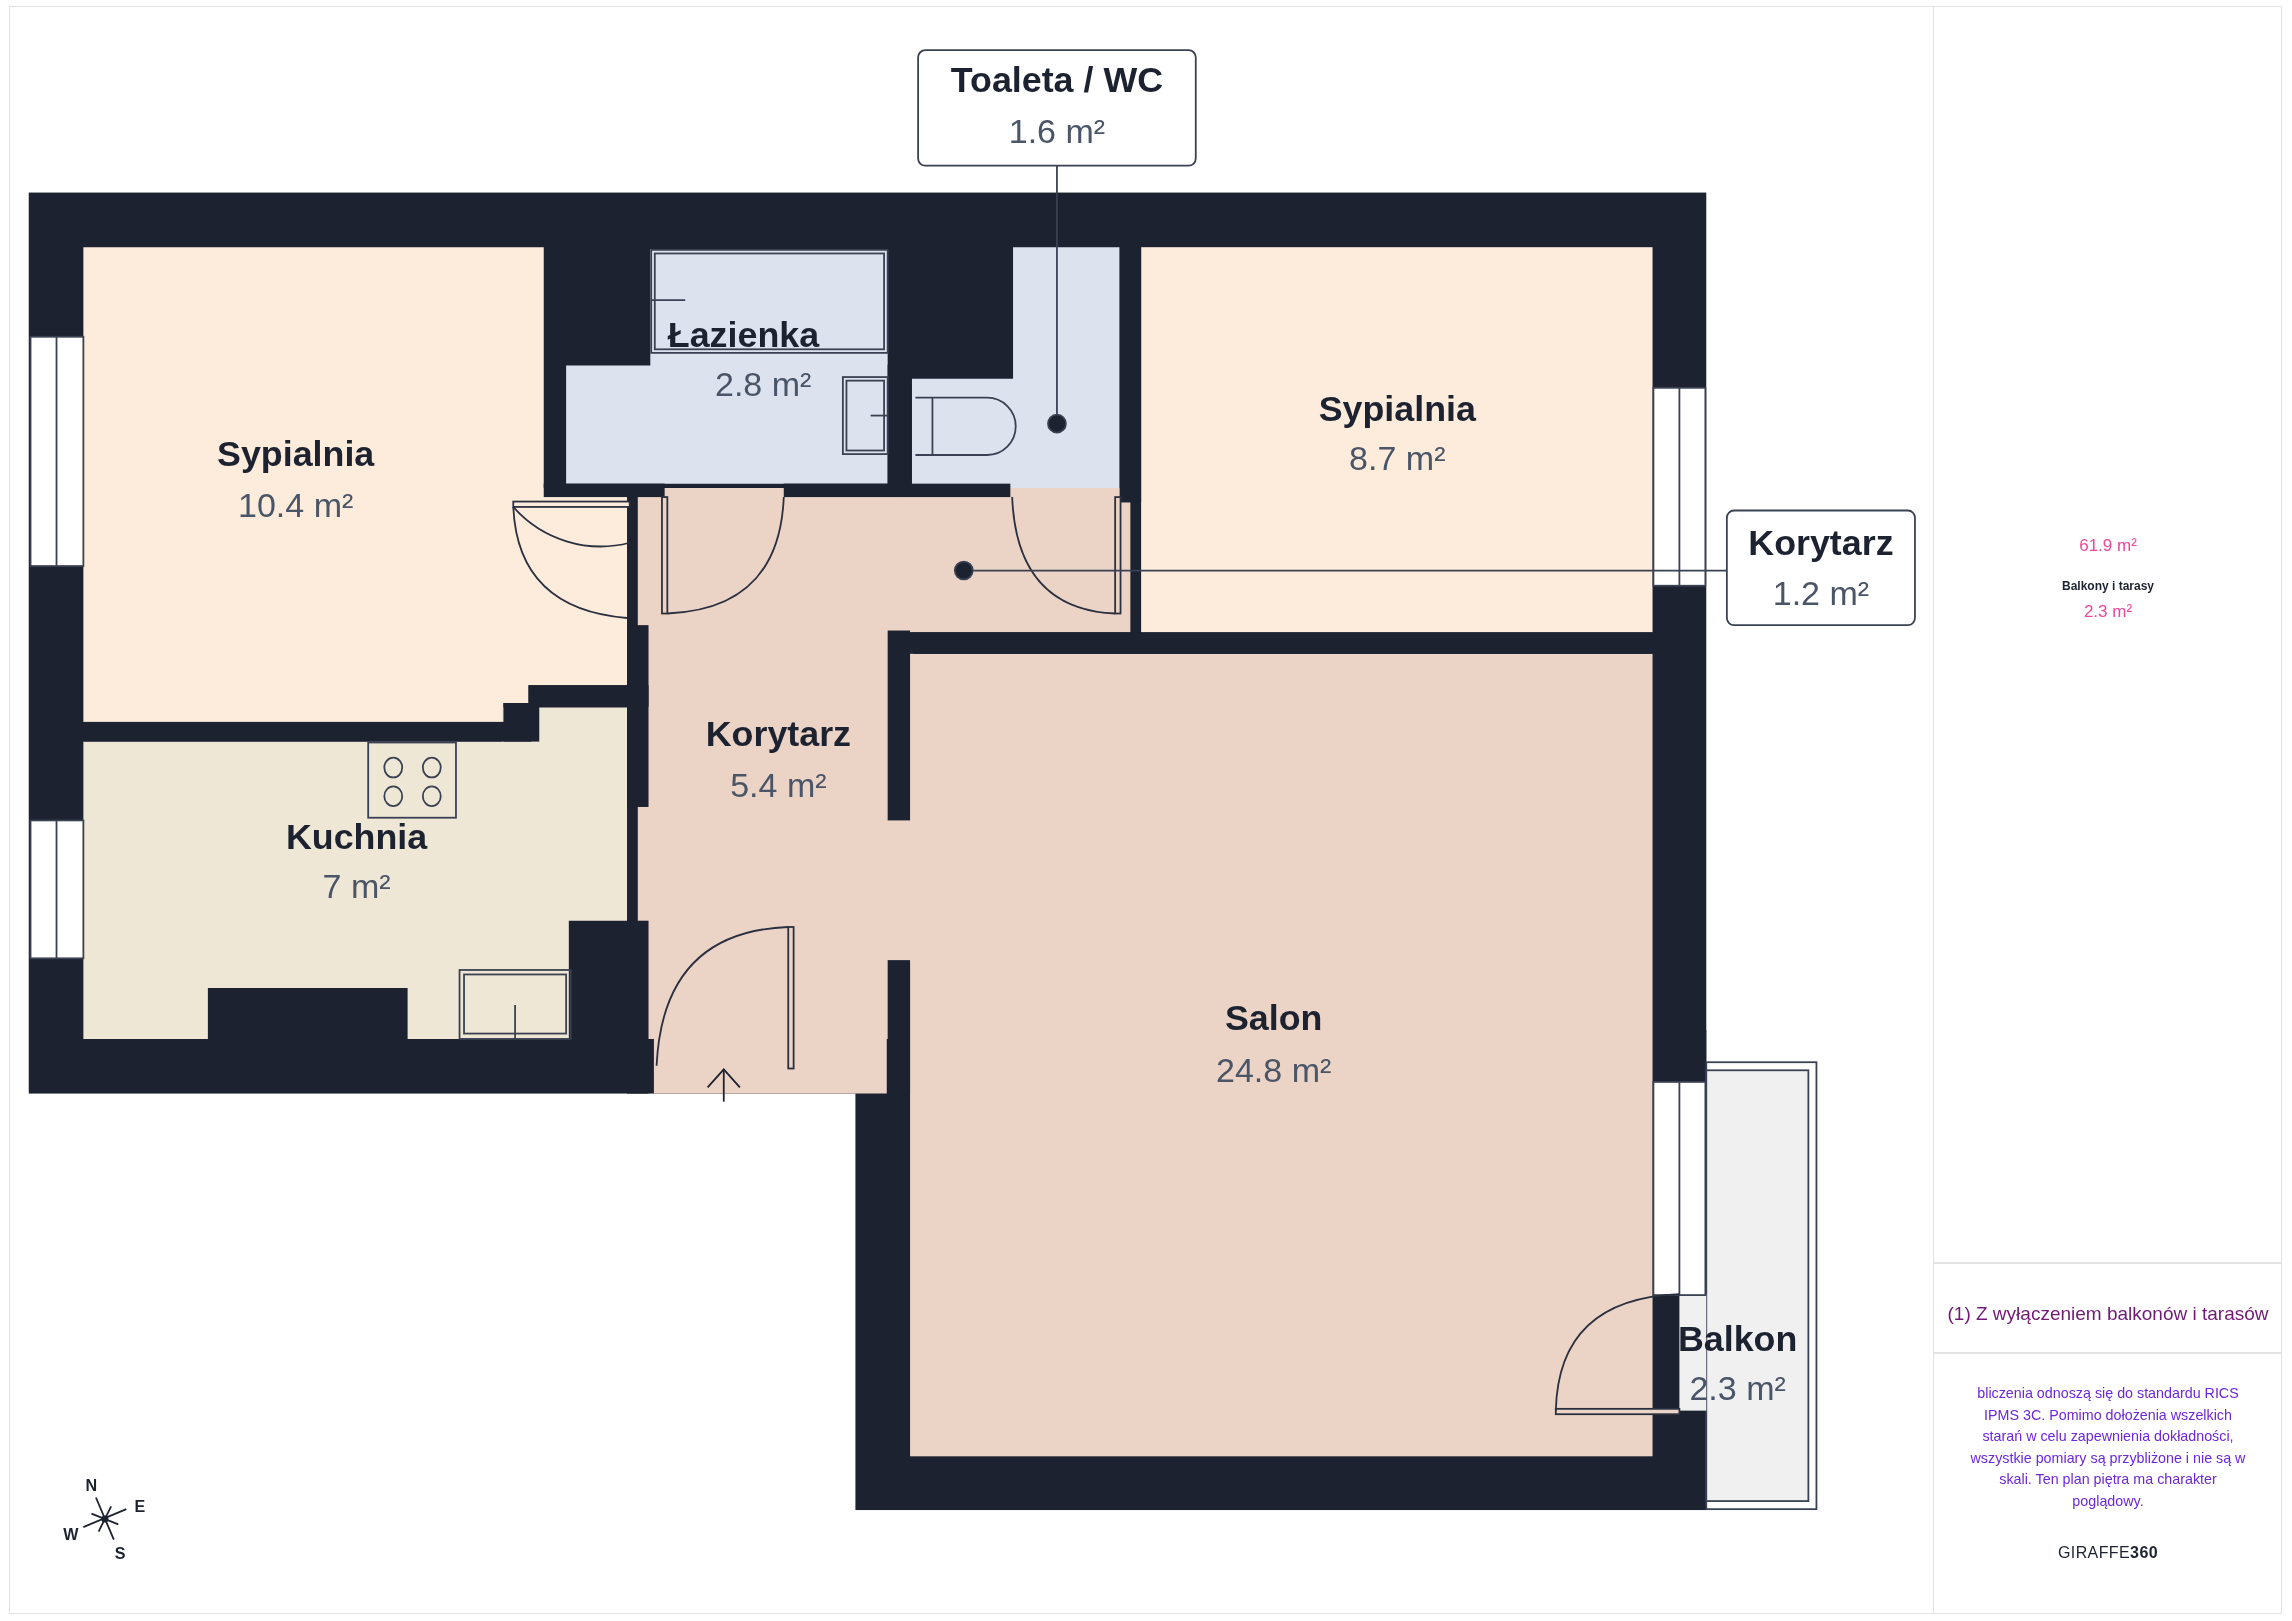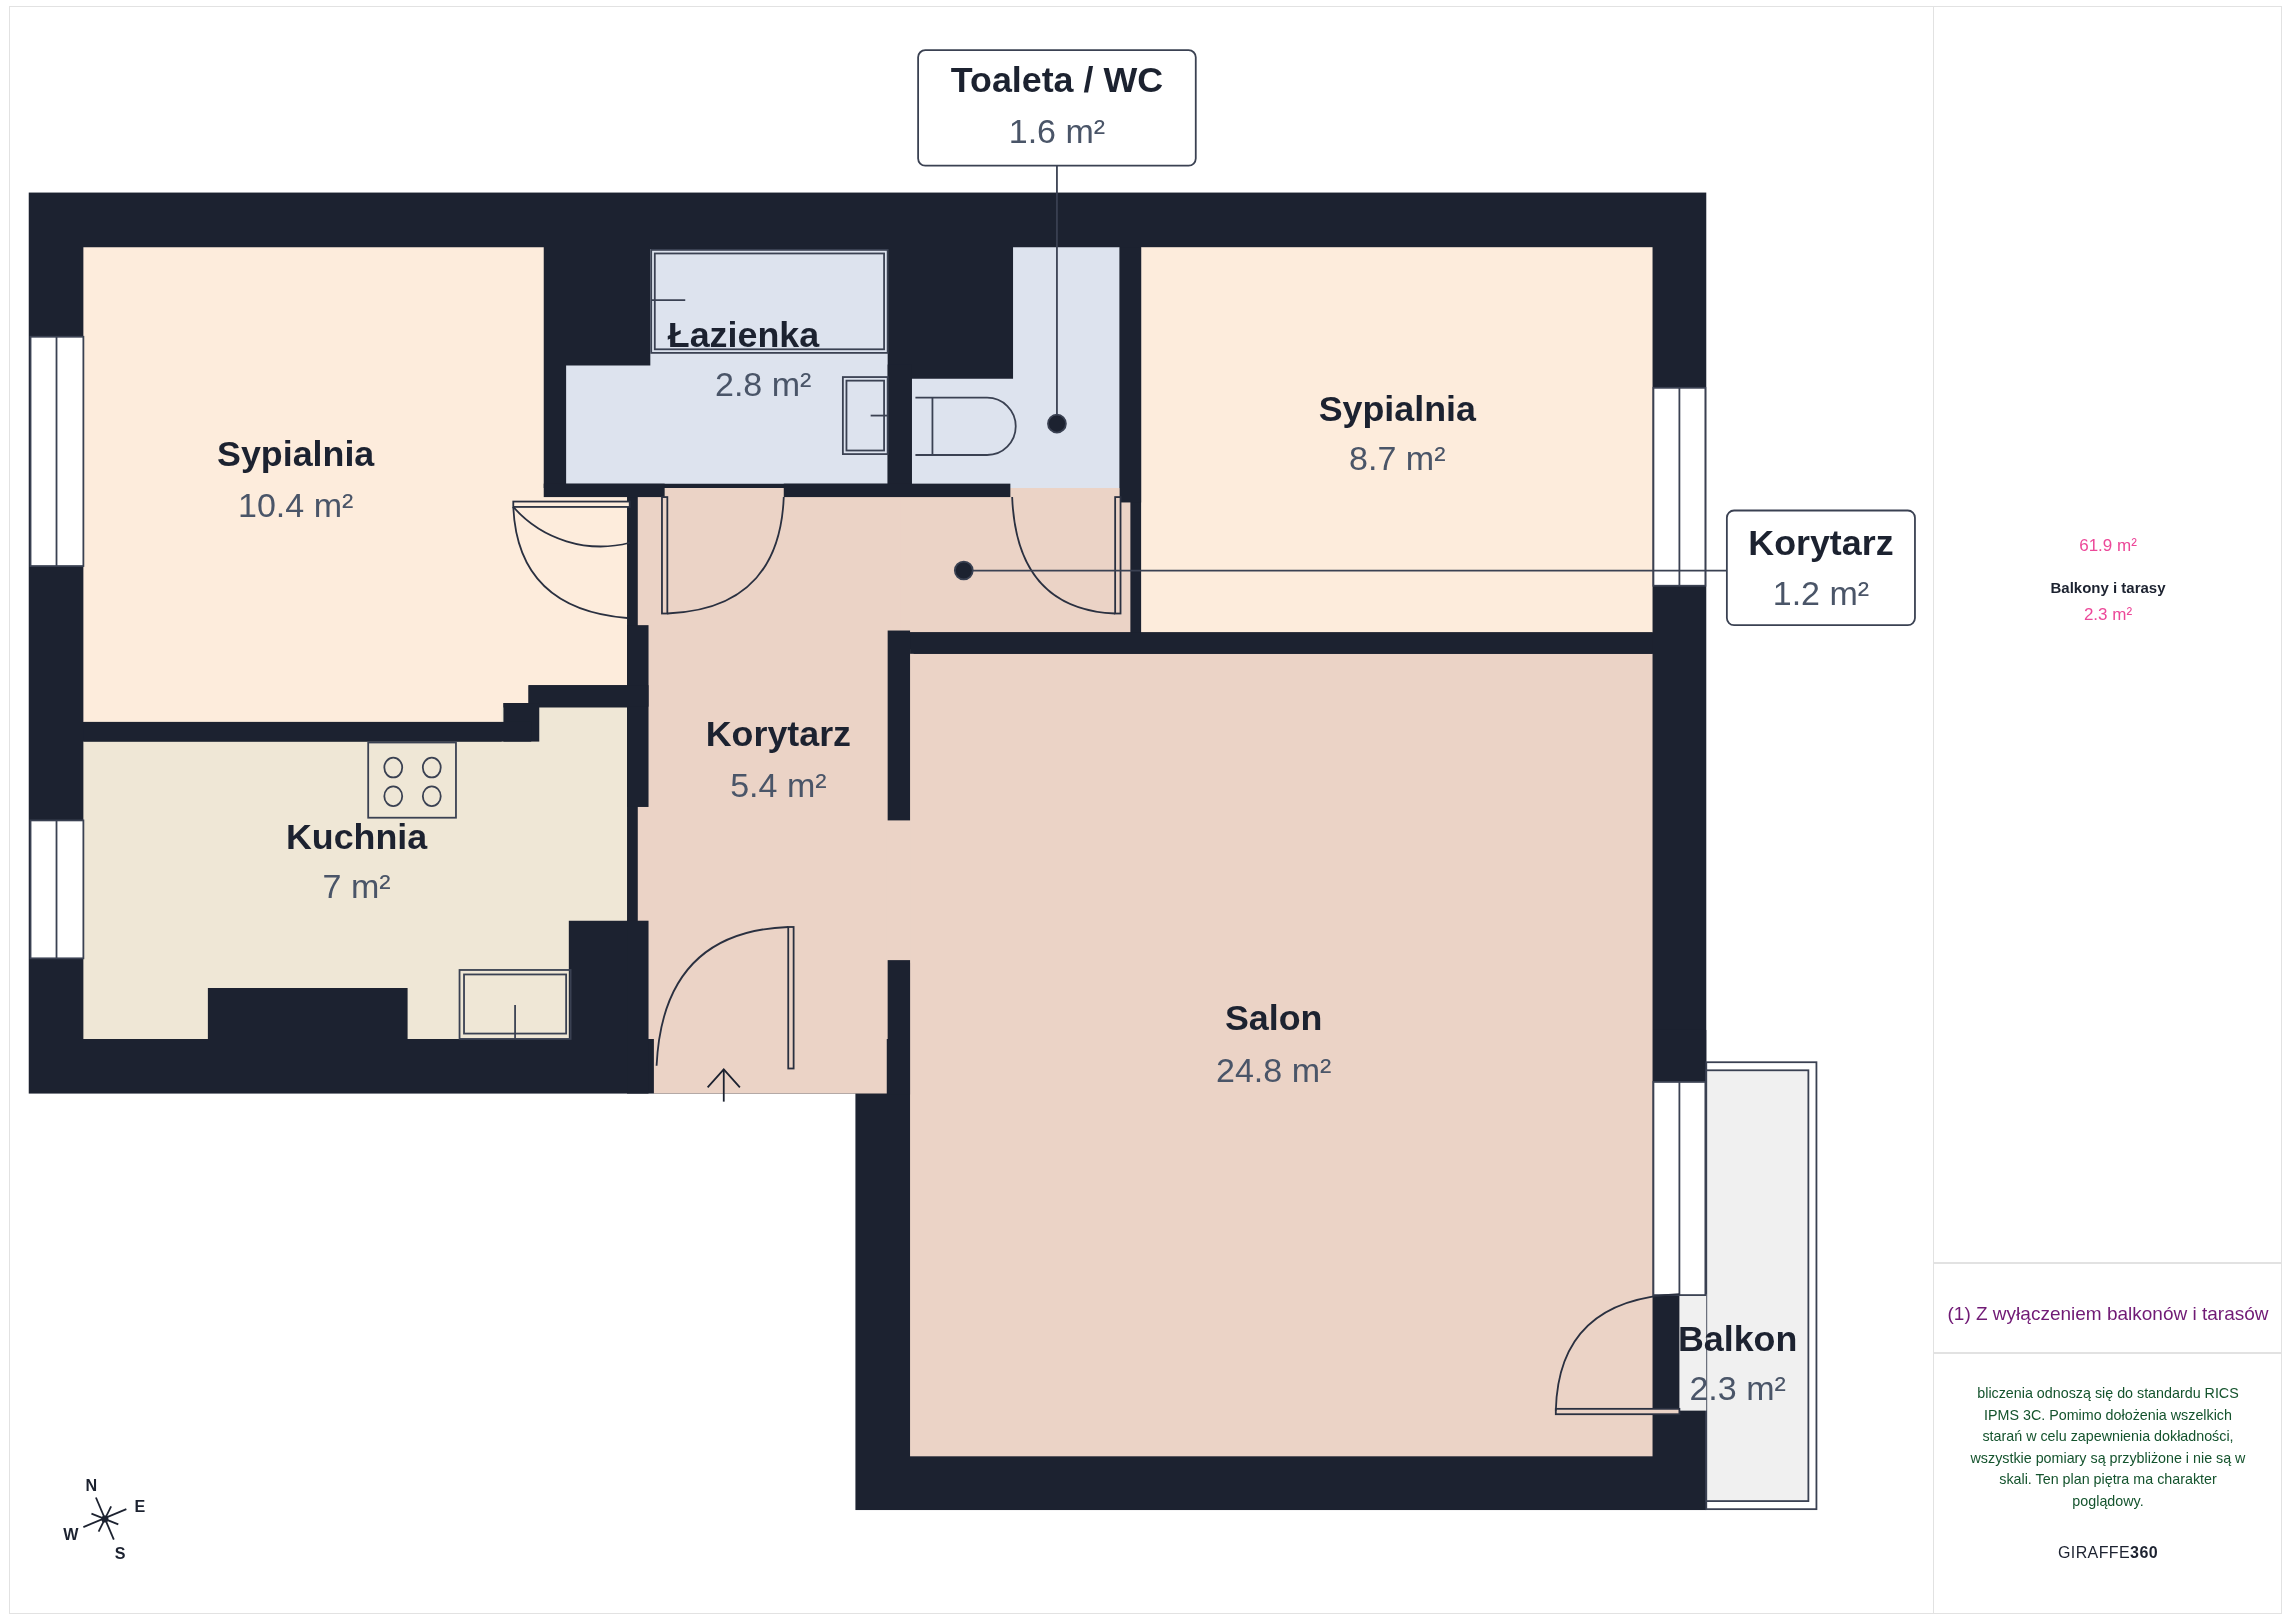--- a/index.html
+++ b/index.html
@@ -3,24 +3,24 @@
 <meta charset="utf-8">
 <style>
   html, body { margin:0; padding:0; background:#ffffff; }
   body { width:2293px; height:1622px; position:relative; overflow:hidden; font-family:"Liberation Sans", sans-serif; }
   .frame { position:absolute; left:9px; top:6.3px; width:2273px; height:1608px; border:1.8px solid #e2e2e2; box-sizing:border-box; }
   .sidebar { position:absolute; left:1933px; top:6.3px; width:349px; height:1608px; border-left:1.8px solid #e2e2e2; box-sizing:border-box; }
   .sb-section { position:absolute; left:0; width:100%; text-align:center; color:#1c2230; }
   .sb-title { font-weight:bold; font-size:18px; line-height:27px; }
   .sb-title sup { font-size:9px; }
   .sb-val { font-size:17px; color:#ec4899; margin-top:10.7px; }
-  .sb-sub { font-weight:bold; font-size:15px; margin-top:23px; }
+  .sb-sub { font-weight:bold; font-size:12px; margin-top:23px; }
   .sb-divider { position:absolute; left:0; width:100%; height:1.8px; background:#e2e2e2; }
   .sb-note { font-size:19px; color:#701a75; }
-  .sb-disclaimer { font-size:14.3px; color:#14532d; line-height:21.5px; padding:0 36px; }
+  .sb-disclaimer { font-size:14.3px; color:#6d28d9; line-height:21.5px; padding:0 36px; }
   .sb-brand { font-size:16px; color:#1c2230; margin-top:32px; letter-spacing:0.4px; }
   .sb-brand b { font-weight:bold; }
   svg { position:absolute; left:0; top:0; }
   .room-name { font-family:"Liberation Sans", sans-serif; font-weight:bold; font-size:40px; fill:#1c2230; }
   .room-area { font-family:"Liberation Sans", sans-serif; font-size:38px; fill:#4a5568; }
   .compass-txt { font-family:"Liberation Sans", sans-serif; font-weight:bold; font-size:18px; fill:#1c2230; }
 </style>
 </head>
 <body>
 

